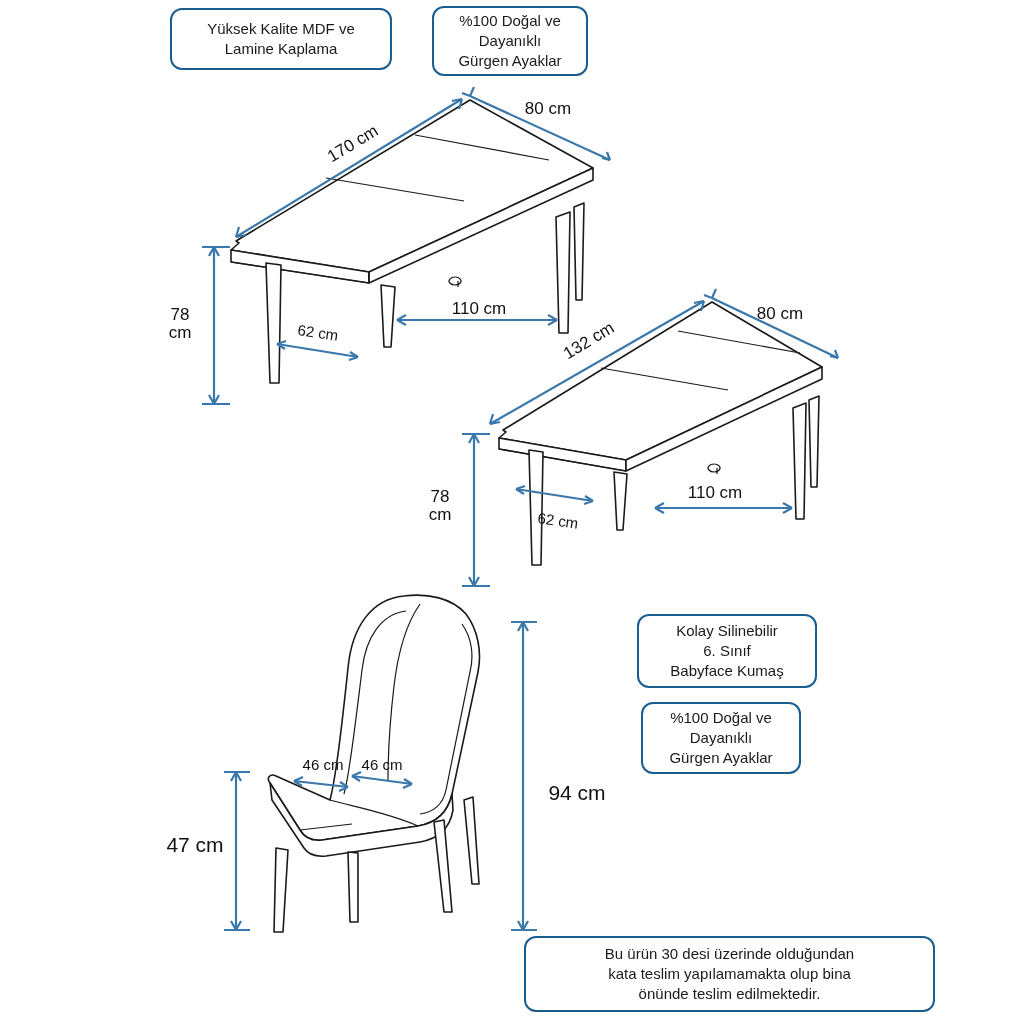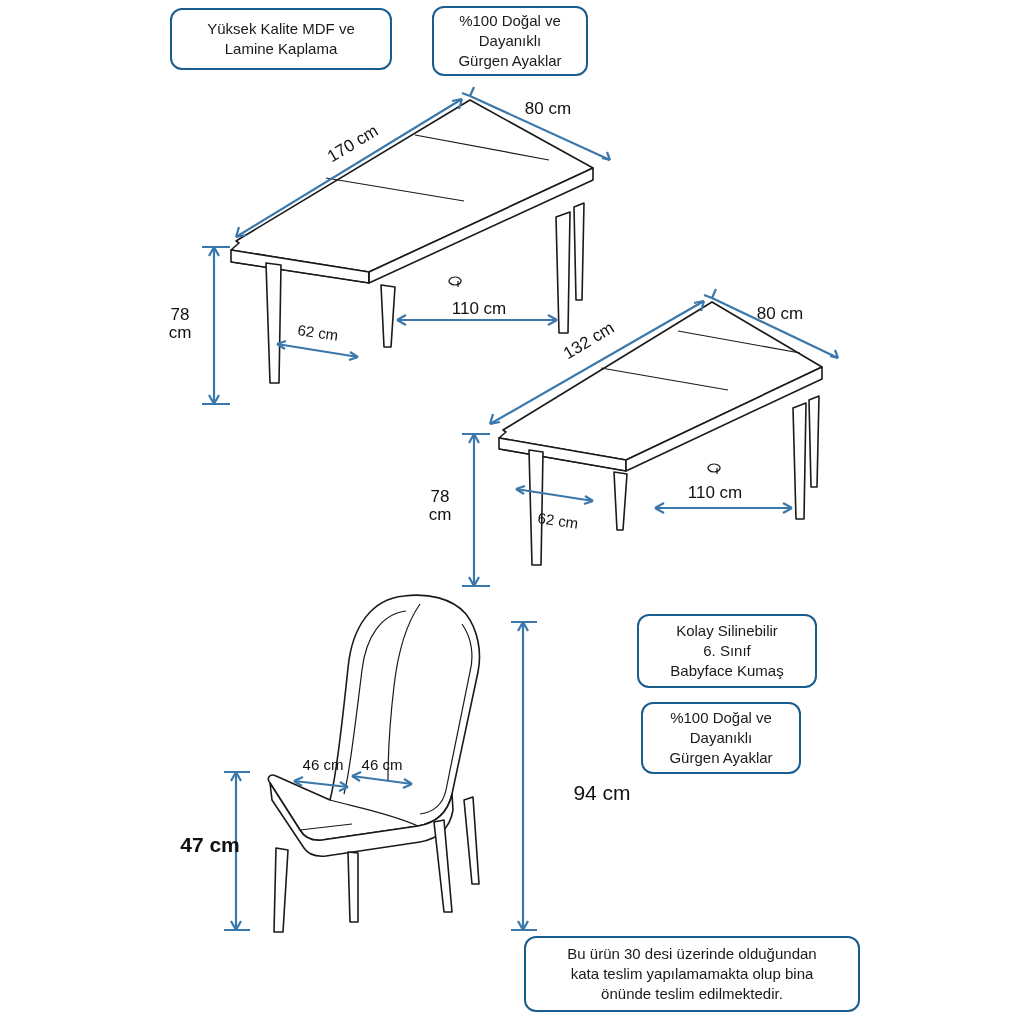--- a/index.html
+++ b/index.html
@@ -226,22 +226,22 @@
 
   <div class="dimlabel" style="left:735px; top:305px; width:90px;">80 cm</div>
   <div class="dimlabel" style="left:541px; top:332px; width:96px; transform: rotate(-31deg);">132 cm</div>
   <div class="dimlabel" style="left:420px; top:488px; width:40px;">78
 cm</div>
   <div class="dimlabel small" style="left:522px; top:513px; width:72px; transform: rotate(8deg);">62 cm</div>
   <div class="dimlabel" style="left:670px; top:484px; width:90px;">110 cm</div>
 
   <div class="dimlabel small" style="left:291px; top:757px; width:64px;">46 cm</div>
   <div class="dimlabel small" style="left:350px; top:757px; width:64px;">46 cm</div>
-  <div class="dimlabel big" style="left:172px; top:834px; width:76px;font-weight:bold;">47 cm</div>
-  <div class="dimlabel big" style="left:559px; top:782px; width:86px;">94 cm</div>
+  <div class="dimlabel big" style="left:157px; top:834px; width:76px;">47 cm</div>
+  <div class="dimlabel big" style="left:534px; top:782px; width:86px;">94 cm</div>
 
   <div class="callout" style="left:170px; top:8px; width:222px; height:62px;">
     <span>Yüksek Kalite MDF ve
 Lamine Kaplama</span>
   </div>
 
   <div class="callout" style="left:432px; top:6px; width:156px; height:70px;">
     <span>%100 Doğal ve
 Dayanıklı
 Gürgen Ayaklar</span>
@@ -252,19 +252,19 @@
 6. Sınıf
 Babyface Kumaş</span>
   </div>
 
   <div class="callout" style="left:641px; top:702px; width:160px; height:72px;">
     <span>%100 Doğal ve
 Dayanıklı
 Gürgen Ayaklar</span>
   </div>
 
-  <div class="callout" style="left:524px; top:936px; width:336px; height:76px;">
+  <div class="callout" style="left:524px; top:936px; width:411px; height:76px;">
     <span>Bu  ürün  30 desi üzerinde olduğundan
 kata teslim yapılamamakta olup bina
 önünde teslim edilmektedir.</span>
   </div>
 
 </div>
 
 </body></html>

